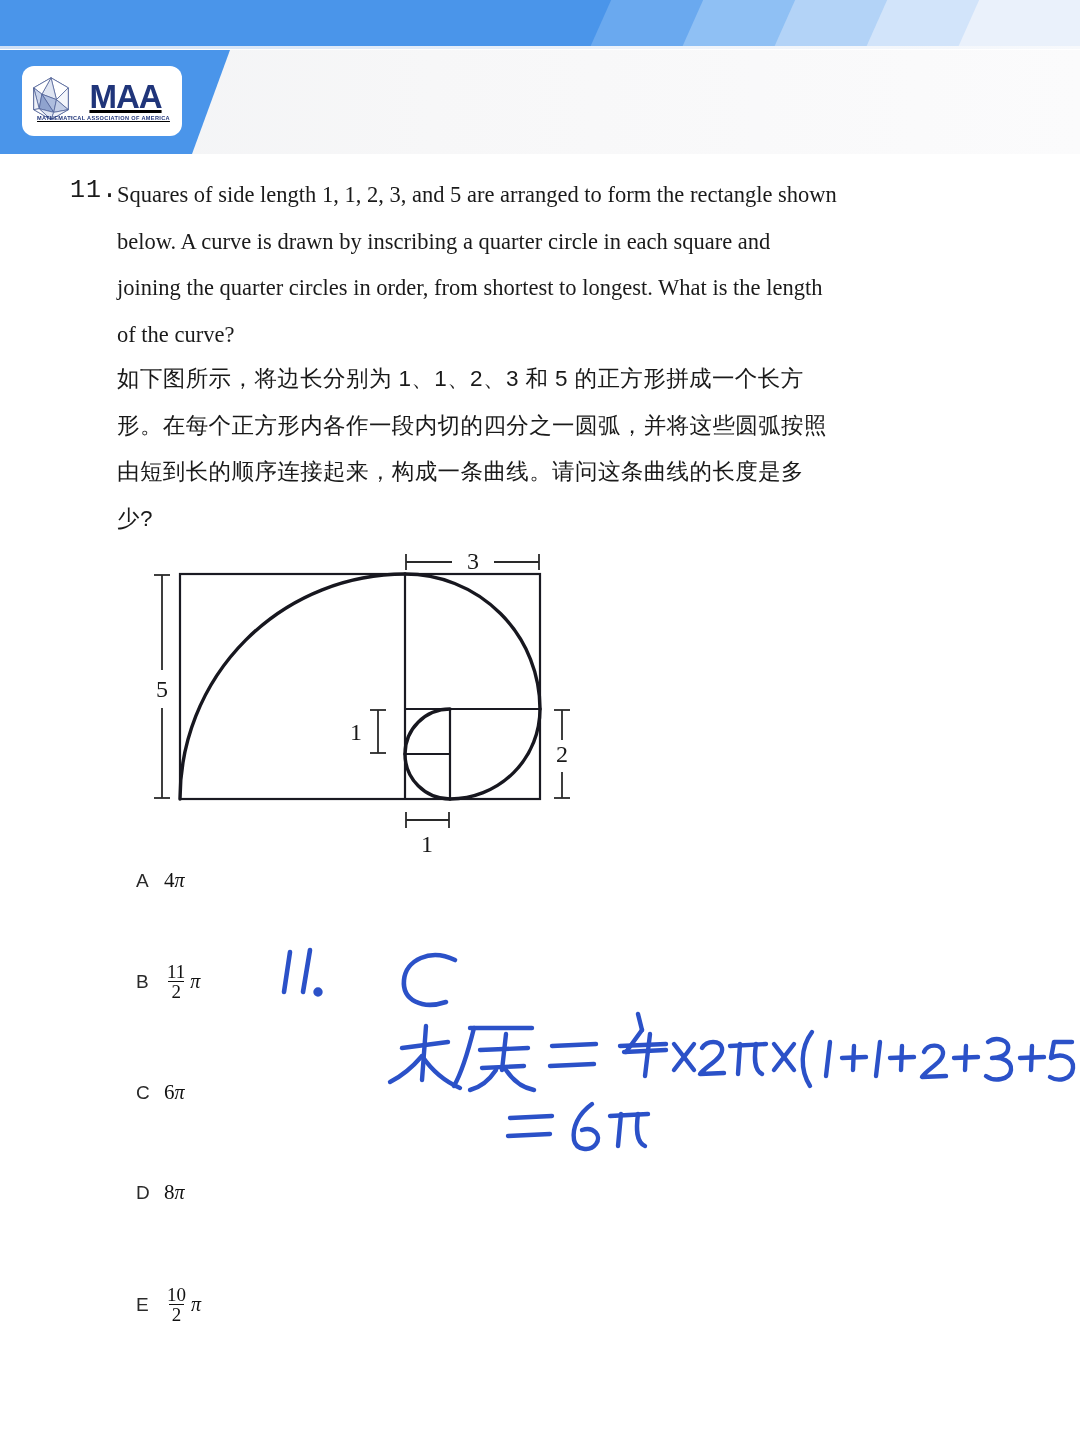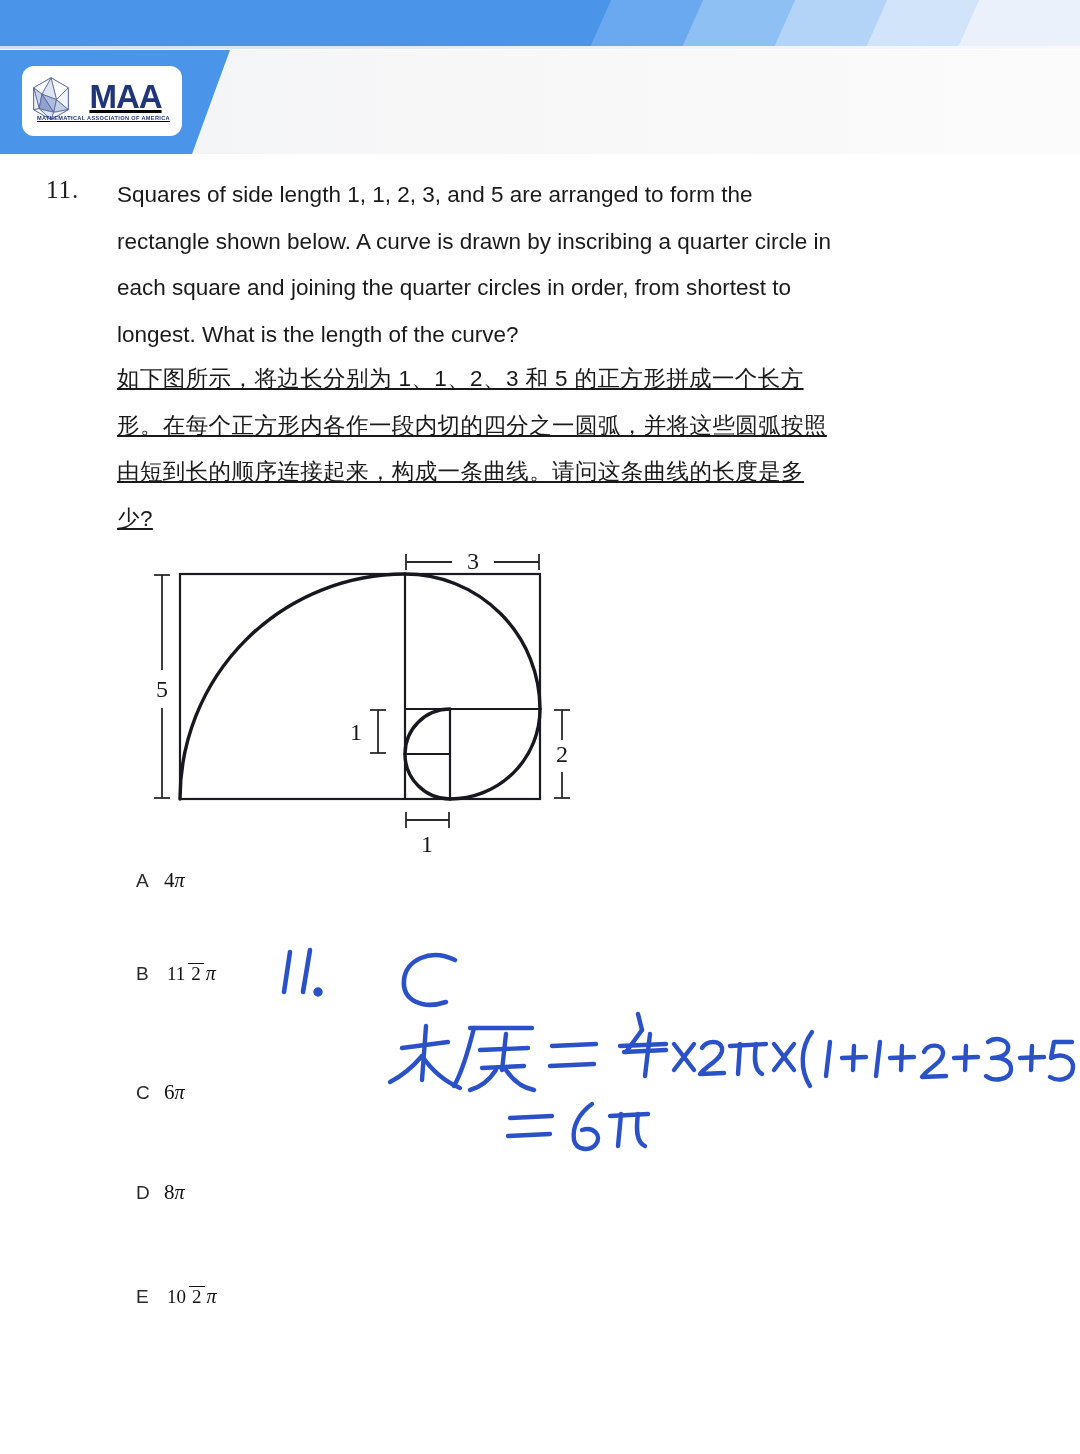--- a/index.html
+++ b/index.html
@@ -105,40 +105,39 @@
   }
 
   
   #question-block {
     position: absolute;
     left: 0; top: 172px;
     width: 1080px;
   }
   #q-number {
     position: absolute;
-    left: 46px; top: 4px;
-    font-family: Liberation Serif, serif;
+    left: 70px; top: 4px;
+    font-family: Liberation Mono, monospace;
     font-size: 25px;
     color: #1a1a1a;
     letter-spacing: 1px;
   }
   #q-text-en, #q-text-zh {
     position: absolute;
     left: 117px;
     width: 720px;
     font-size: 22.5px;
     color: #1a1a1a;
     line-height: 46.5px;
   }
-  #q-text-en { top: 0px; font-family: Liberation Sans, sans-serif; }
+  #q-text-en { top: 0px; font-family: Liberation Serif, serif; }
   #q-text-zh {
     top: 184px;
     font-family: "Liberation Sans", sans-serif;
     letter-spacing: 0.4px;
-    text-decoration: underline;
   }
 
   
   #figure {
     position: absolute;
     left: 130px; top: 540px;
     width: 470px; height: 320px;
   }
 
   
@@ -155,21 +154,21 @@
   }
   .choice-value {
     font-family: "Liberation Serif", serif;
     font-size: 21px;
     color: #111111;
     display: flex;
     align-items: center;
   }
   .frac {
     display: inline-flex;
-    flex-direction: row;
+    flex-direction: column;
     align-items: center;
     line-height: 1.02;
     font-size: 19px;
     margin-right: 2px;
   }
   .frac .num { padding: 0 3px; }
   .frac .den { padding: 0 3px; border-top: 1.6px solid #111; }
   .pi-it { font-style: italic; font-size: 20px; }
 
   #choice-a { left: 136px; top: 868px; }

